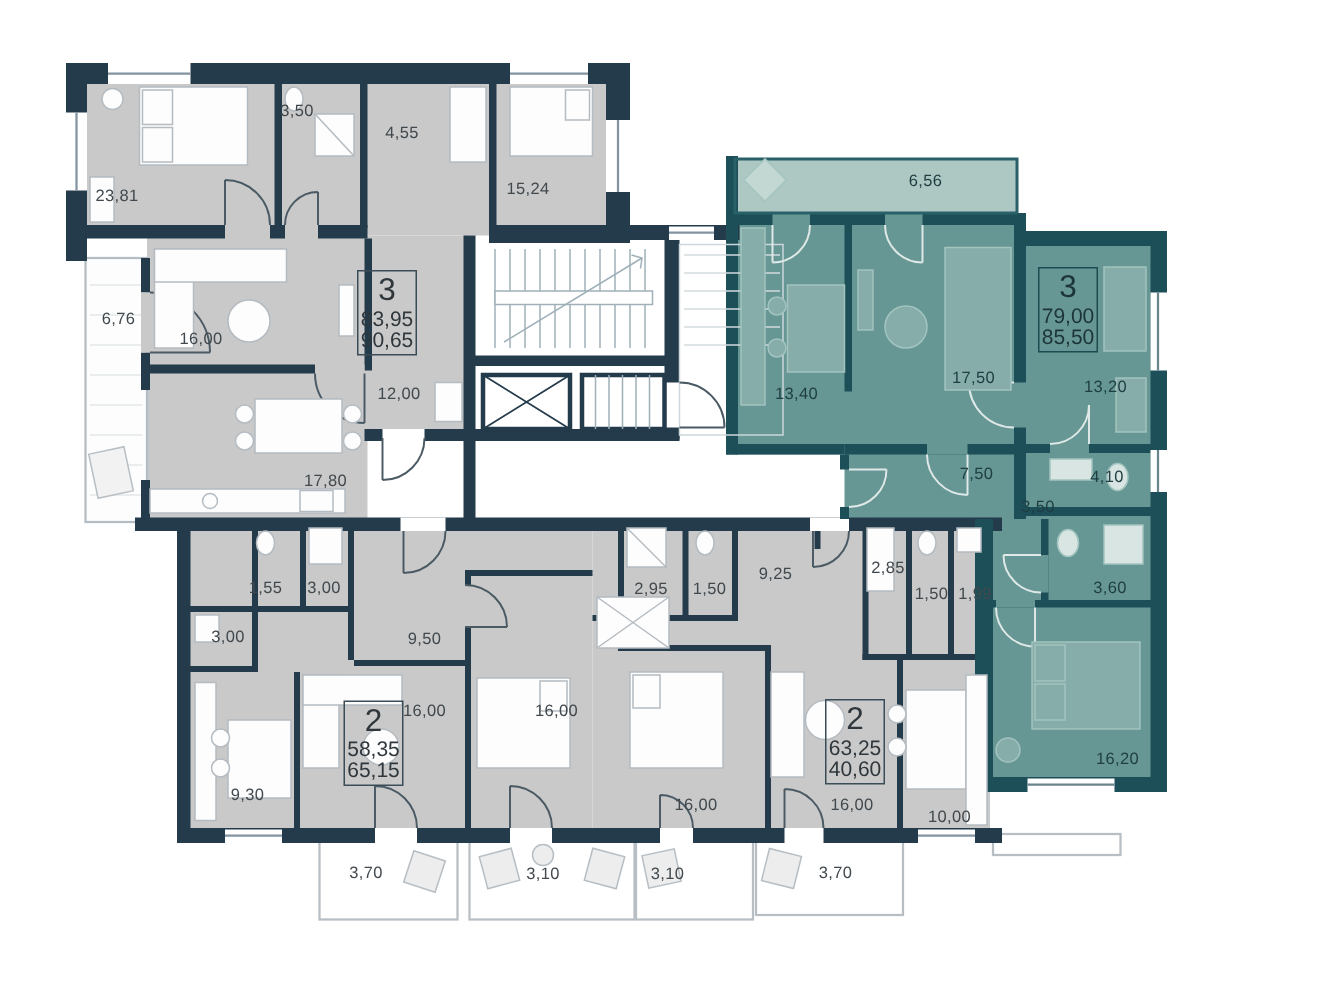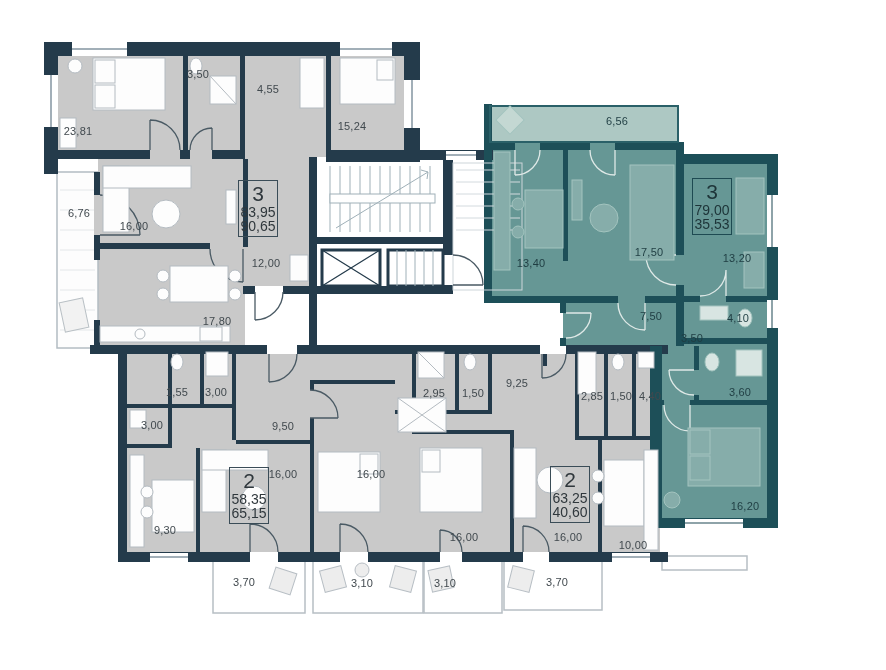--- a/index.html
+++ b/index.html
@@ -343,40 +343,40 @@
 <span class="lbl" style="left:177px;top:392px">1,55</span>
 <span class="lbl" style="left:216px;top:392px">3,00</span>
 <span class="lbl" style="left:152px;top:425px">3,00</span>
 <span class="lbl" style="left:283px;top:426px">9,50</span>
 <span class="lbl" style="left:283px;top:474px">16,00</span>
 <span class="lbl" style="left:165px;top:530px">9,30</span>
 <span class="lbl" style="left:371px;top:474px">16,00</span>
 <span class="lbl" style="left:434px;top:393px">2,95</span>
 <span class="lbl" style="left:473px;top:393px">1,50</span>
 <span class="lbl" style="left:517px;top:383px">9,25</span>
-<span class="lbl" style="left:592px;top:396px">2,85</span>
+<span class="lbl" style="left:592px;top:379px">2,85</span>
 <span class="lbl" style="left:621px;top:396px">1,50</span>
-<span class="lbl" style="left:650px;top:396px">4,40</span>
+<span class="lbl" style="left:650px;top:396px">1,99</span>
 <span class="lbl" style="left:464px;top:537px">16,00</span>
 <span class="lbl" style="left:568px;top:537px">16,00</span>
 <span class="lbl" style="left:633px;top:545px">10,00</span>
 <span class="lbl" style="left:244px;top:582px">3,70</span>
 <span class="lbl" style="left:362px;top:583px">3,10</span>
 <span class="lbl" style="left:445px;top:583px">3,10</span>
 <span class="lbl" style="left:557px;top:582px">3,70</span>
 
 <div class="card" style="left:238px;top:180px">
   <span class="num">3</span>
   <span class="ar">83,95</span>
   <span class="ar">90,65</span>
 </div>
 <div class="card t" style="left:692px;top:178px">
   <span class="num">3</span>
   <span class="ar">79,00</span>
-  <span class="ar">35,53</span>
+  <span class="ar">85,50</span>
 </div>
 <div class="card" style="left:229px;top:467px">
   <span class="num">2</span>
   <span class="ar">58,35</span>
   <span class="ar">65,15</span>
 </div>
 <div class="card" style="left:550px;top:466px">
   <span class="num">2</span>
   <span class="ar">63,25</span>
   <span class="ar">40,60</span>

